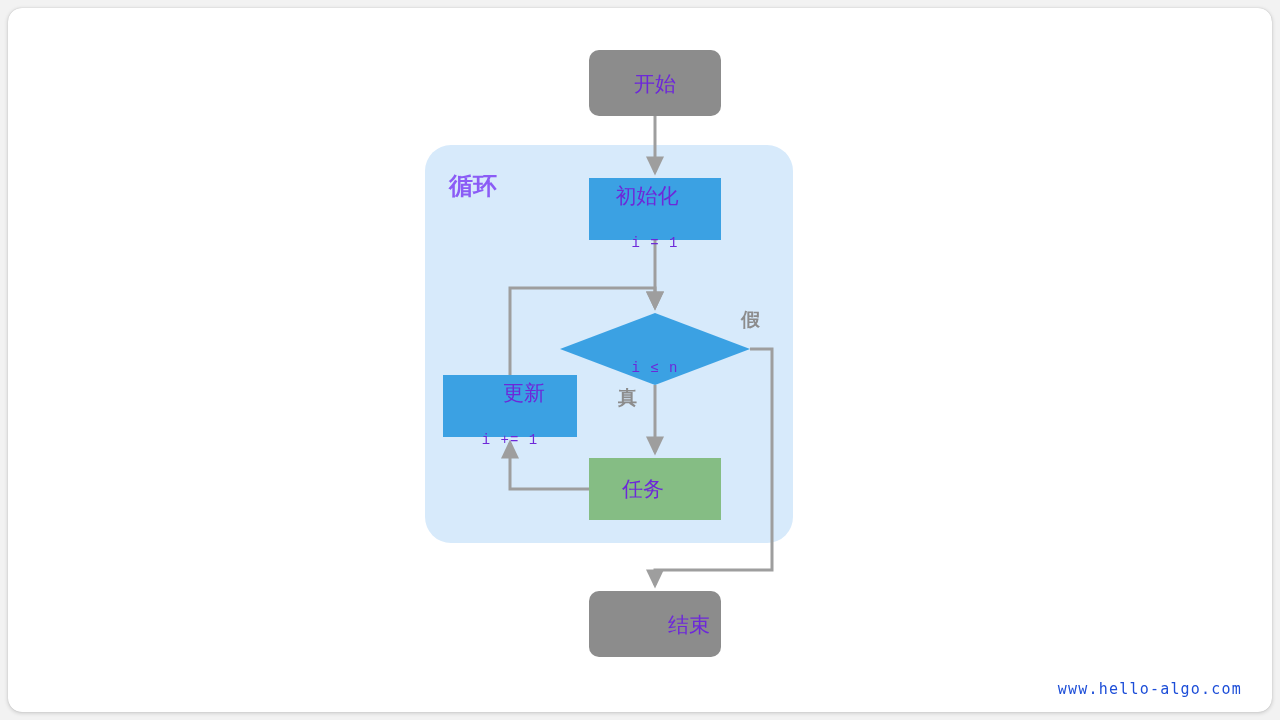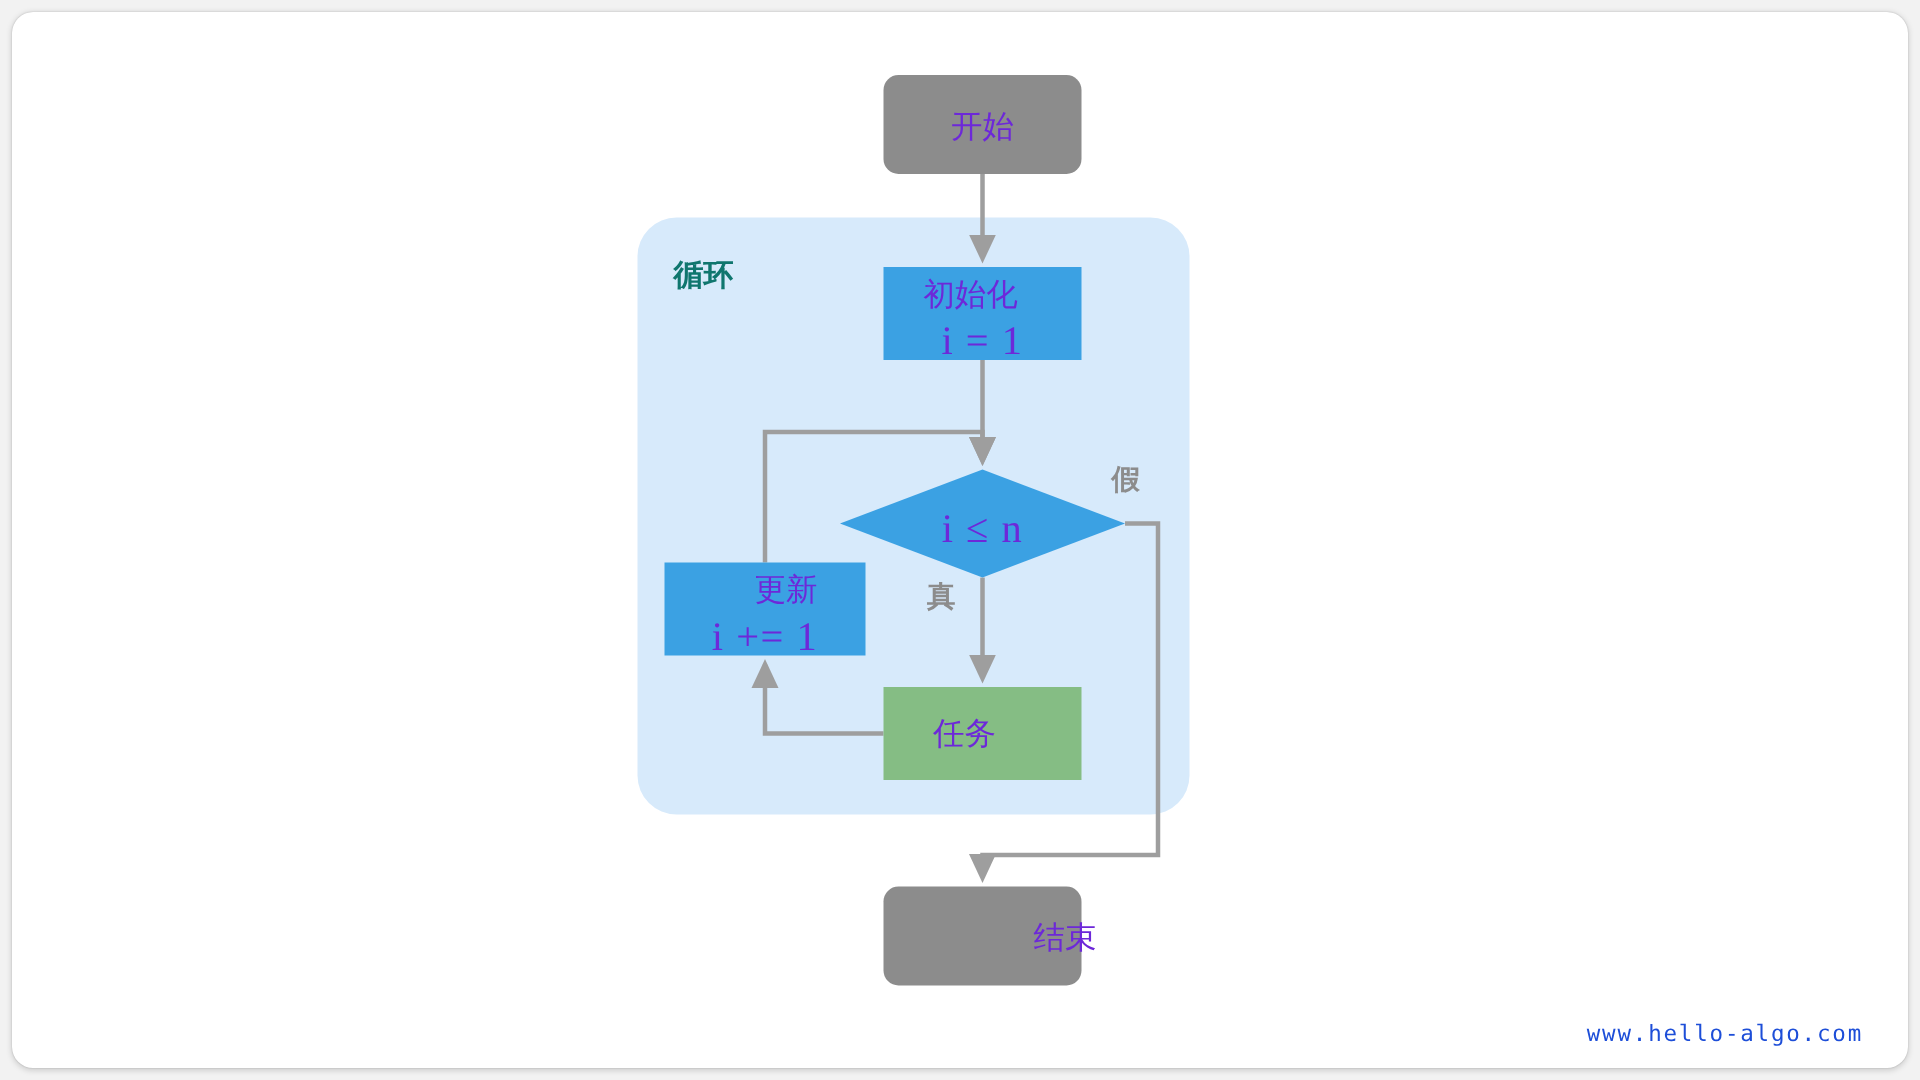--- a/index.html
+++ b/index.html
@@ -40,37 +40,38 @@
     text-align: center;
     line-height: 1.22;
     pointer-events: none;
     white-space: pre;
   }
   .cjk {
     font-family: "DejaVu Sans", "Liberation Sans", sans-serif;
     font-size: 21px;
   }
   .mono {
-    font-family: Liberation Serif, serif;
-    font-size: 27px;
+    font-family: Liberation Mono, monospace;
+    font-size: 14px;
     letter-spacing: 1px;
+    margin-top: 24px;
   }
   .edge-label {
     position: absolute;
     color: #8c8c8c;
     font-family: "DejaVu Sans", "Liberation Sans", sans-serif;
     font-size: 19px;
     font-weight: bold;
     white-space: pre;
   }
   .group-label {
     position: absolute;
-    color: #0f766e;
+    color: #8b5cf6;
     font-family: "DejaVu Sans", "Liberation Sans", sans-serif;
-    font-size: 20px;
+    font-size: 24px;
     font-weight: bold;
     white-space: pre;
   }
   #watermark {
     position: absolute;
     right: 38px;
     bottom: 22px;
     color: #1d4ed8;
     font-family: "DejaVu Sans Mono", "Liberation Mono", monospace;
     font-size: 15px;
@@ -125,20 +126,20 @@
   <div class="node-label cjk" style="left:589px; top:184px; width:116px;">初始化</div>
   <div class="node-label mono" style="left:589px; top:211px; width:132px;">i = 1</div>
 
   <div class="node-label mono" style="left:560px; top:336px; width:190px;">i ≤ n</div>
 
   <div class="node-label cjk" style="left:443px; top:381px; width:162px;">更新</div>
   <div class="node-label mono" style="left:443px; top:408px; width:134px;">i += 1</div>
 
   <div class="node-label cjk" style="left:589px; top:477px; width:108px;">任务</div>
 
-  <div class="node-label cjk" style="left:610px; top:613px; width:112px;padding-left:44px;">结束</div>
+  <div class="node-label cjk" style="left:589px; top:613px; width:112px;padding-left:44px;">结束</div>
 
   <div class="edge-label" style="left:618px; top:385px;">真</div>
 
   <div class="edge-label" style="left:741px; top:307px;">假</div>
 
   <div id="watermark">www.hello-algo.com</div>
 </div>
 
 </body></html>

